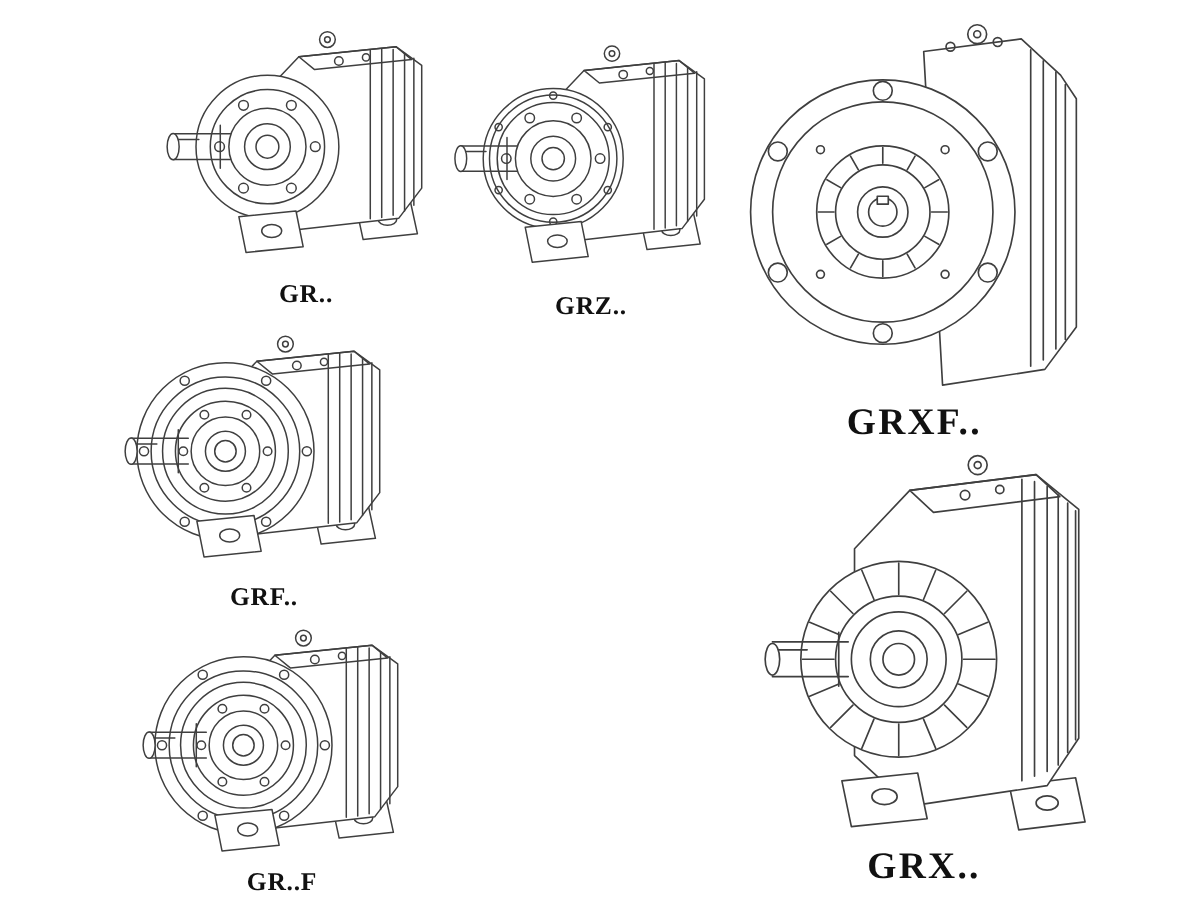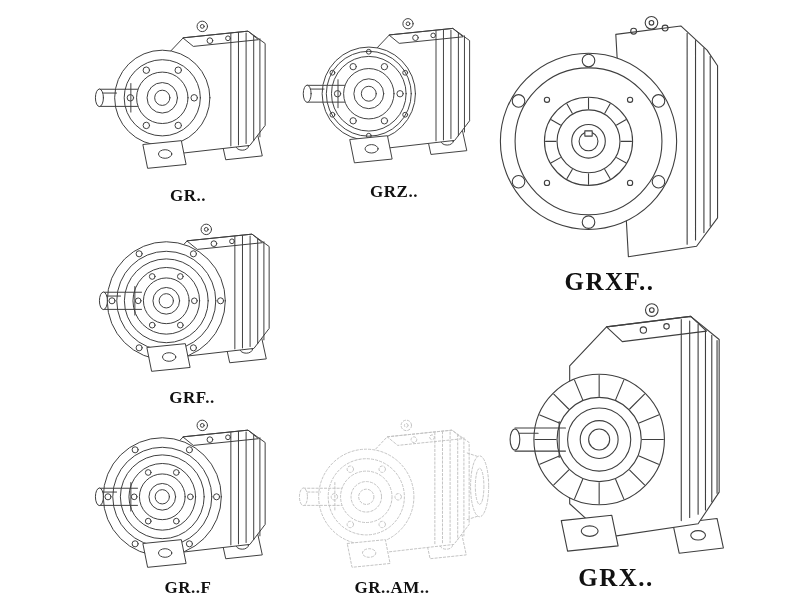--- a/index.html
+++ b/index.html
@@ -179,42 +179,42 @@
       <circle cx="98" cy="135" r="18"></circle>
       <circle cx="98" cy="135" r="10"></circle>
       <path d="M18 124 H66 M18 146 H66 M60 118 V152 M18 129 H40"></path>
       <ellipse cx="18" cy="135" rx="4.6" ry="10" fill="#fff"></ellipse>
     </g>
   </defs>
 </svg>
 
 <div class="sheet">
 
-  <figure class="cell" style="left:88px;top:4px;width:200px;height:202px">
+  <figure class="cell" style="left:104px;top:4px;width:200px;height:202px">
     <svg viewBox="0 0 210 168">
       <use href="#art-foot" class="solid"></use>
     </svg>
     <figcaption class="lbl">GR..</figcaption>
   </figure>
 
-  <figure class="cell" style="left:296px;top:0;width:196px;height:202px">
+  <figure class="cell" style="left:296px;top:12px;width:196px;height:202px">
     <svg viewBox="0 0 210 168">
       <use href="#art-z" class="solid"></use>
     </svg>
     <figcaption class="lbl">GRZ..</figcaption>
   </figure>
 
   <figure class="cell" style="left:492px;top:2px;width:235px;height:294px">
     <svg viewBox="0 0 224 250">
       <use href="#art-grxf" class="solid"></use>
     </svg>
     <figcaption class="lbl big">GRXF..</figcaption>
   </figure>
 
-  <figure class="cell" style="left:92px;top:208px;width:200px;height:200px">
+  <figure class="cell" style="left:76px;top:208px;width:200px;height:200px">
     <svg viewBox="0 0 210 168">
       <use href="#art-flange" class="solid"></use>
     </svg>
     <figcaption class="lbl">GRF..</figcaption>
   </figure>
 
 
   <figure class="cell" style="left:496px;top:296px;width:240px;height:296px">
     <svg viewBox="0 0 228 250">
       <use href="#art-grx" class="solid"></use>
@@ -222,20 +222,14 @@
     <figcaption class="lbl big">GRX..</figcaption>
   </figure>
 
   <figure class="cell" style="left:88px;top:410px;width:200px;height:188px">
     <svg viewBox="0 0 210 168">
       <use href="#art-flange" class="solid"></use>
     </svg>
     <figcaption class="lbl">GR..F</figcaption>
   </figure>
 
-  <figure class="cell" style="left:292px;top:410px;width:200px;height:188px">
-    <svg viewBox="0 0 210 168">
-      <use href="#art-am" class="ghost"></use>
-    </svg>
-    <figcaption class="lbl">GR..AM..</figcaption>
-  </figure>
 
 </div>
 
 </body></html>

